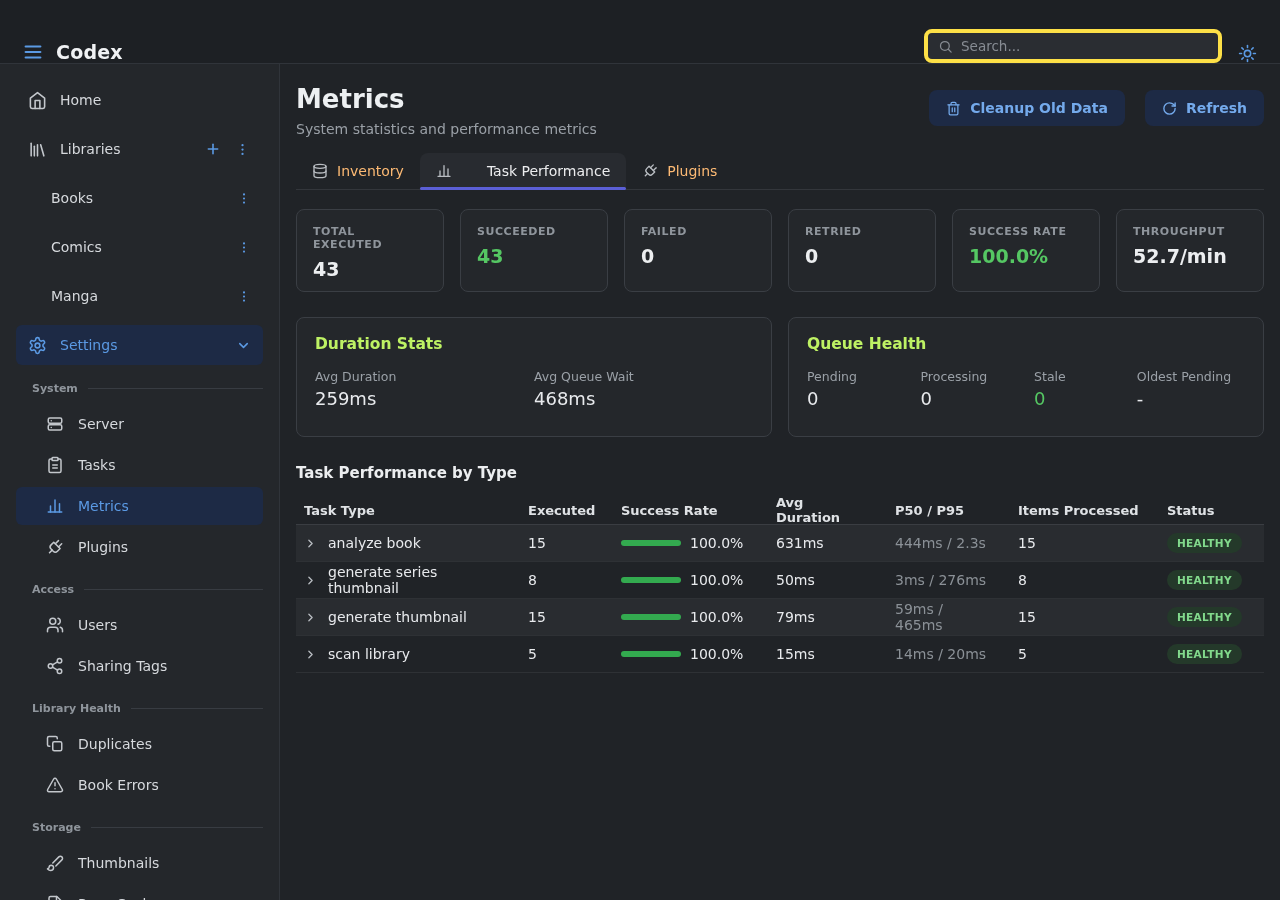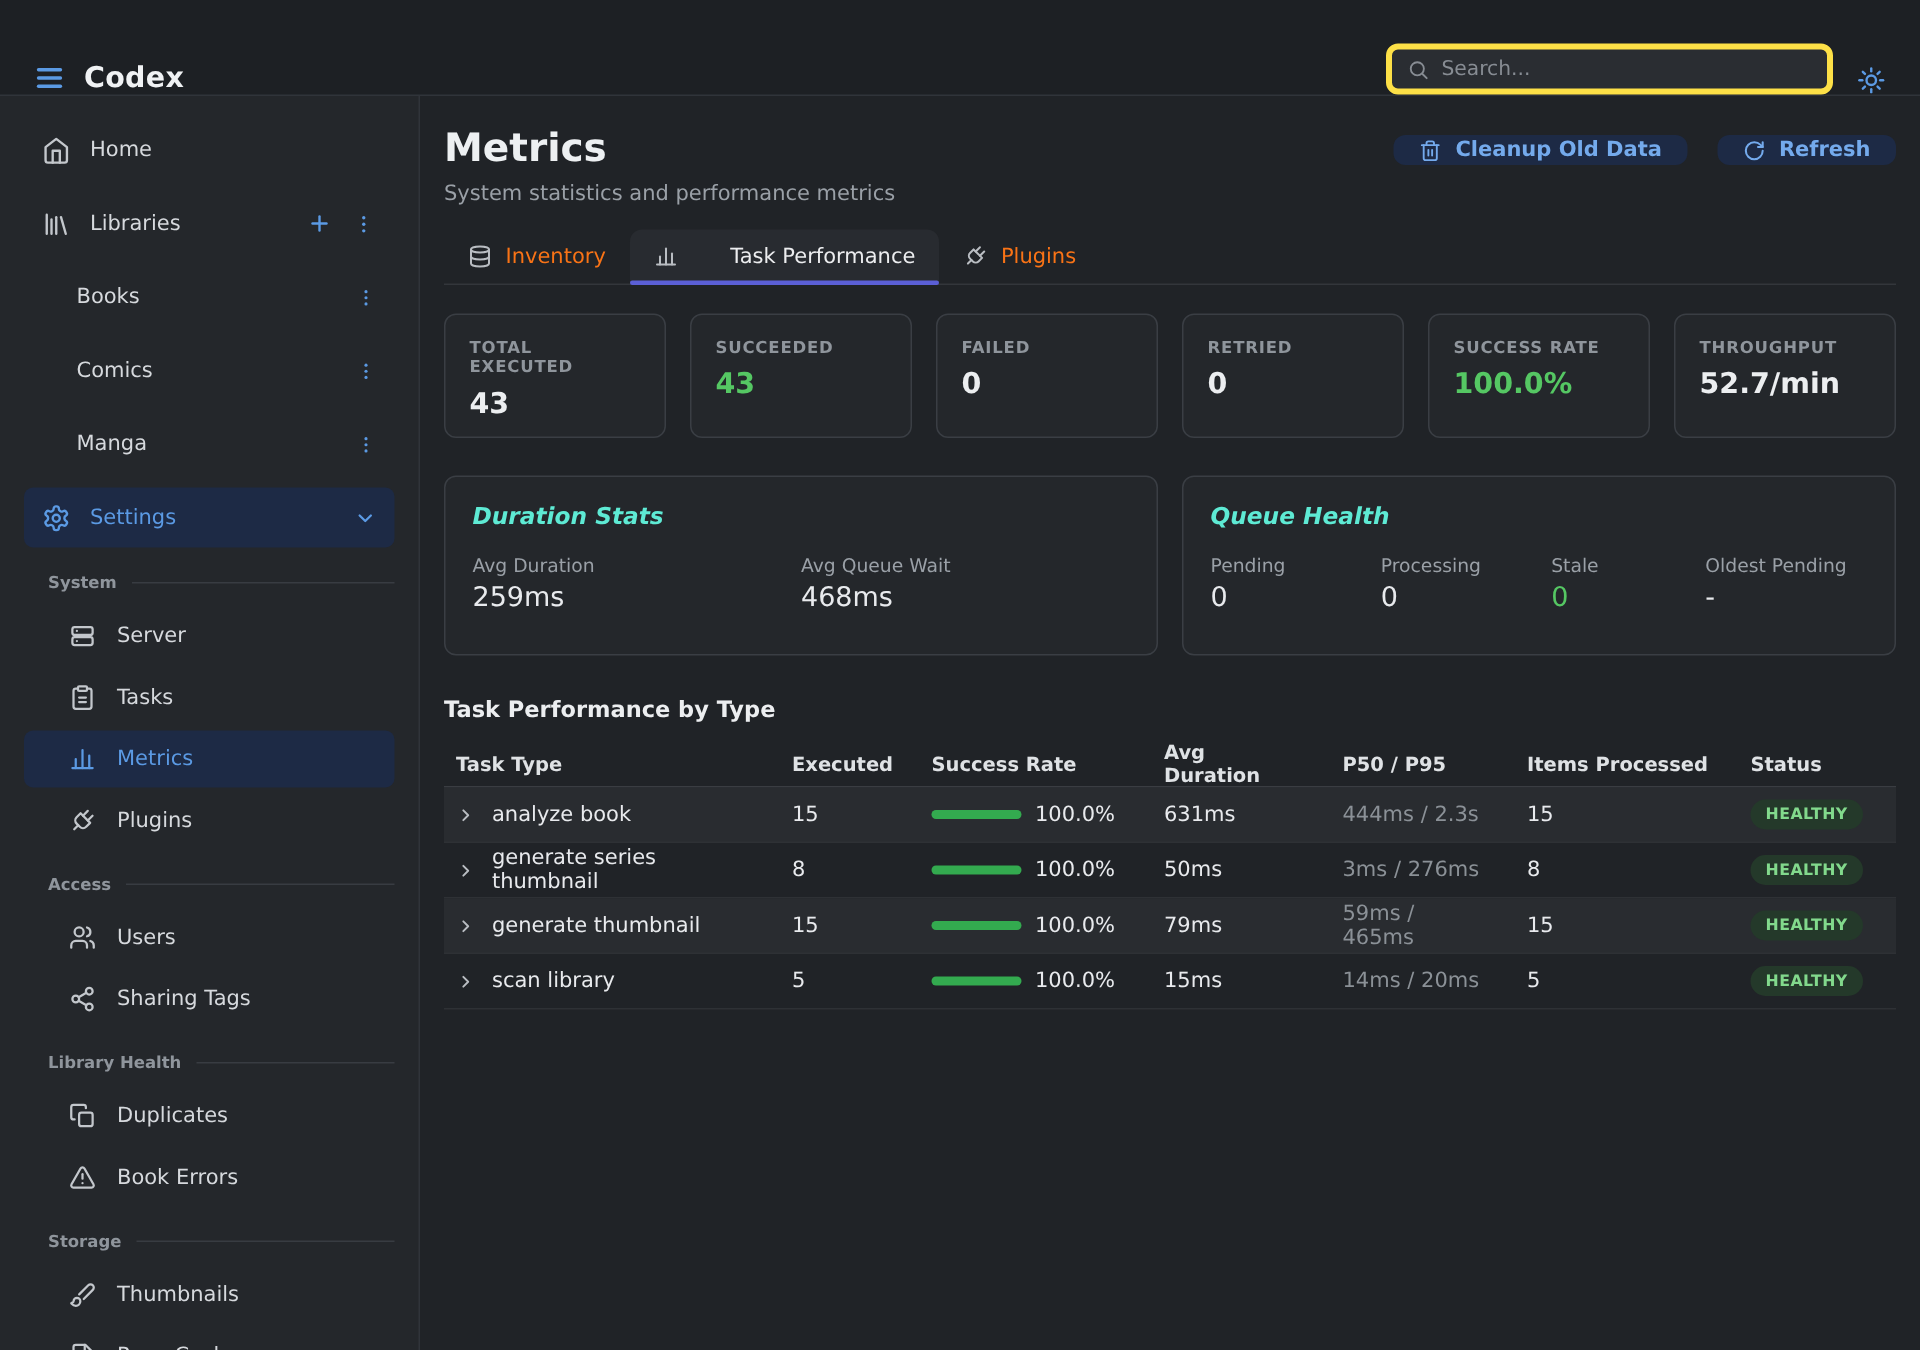--- a/index.html
+++ b/index.html
@@ -59,31 +59,31 @@
   .section-head .sec-line { flex:1; height:1px; background:#383c42; }
   .sec-item { height:38px; margin-bottom:3px; padding-left:30px; }
 
   
   .main { flex:1; padding:20px 16px 0 16px; overflow:hidden; }
   .page-head { display:flex; align-items:flex-start; }
   .page-titles h1 { font-size:26px; font-weight:bold; color:#edf0f2; line-height:1.2; }
   .page-titles .subtitle { margin-top:6px; font-size:14px; color:#9aa0a7; }
   .page-actions { margin-left:auto; display:flex; gap:20px; padding-top:6px; }
   .btn {
-    height:20px; padding:0 17px; border:none; border-radius:8px; background:#1d2a45;
+    height:36px; padding:0 17px; border:none; border-radius:8px; background:#1d2a45;
     color:#74aaec; font-family:inherit; font-size:14px; font-weight:600;
     display:flex; align-items:center; gap:9px; cursor:pointer;
   }
   .btn svg { width:15px; height:15px; }
 
   
   .tabs { margin-top:16px; display:flex; border-bottom:1px solid #33363b; }
   .tab {
     height:36px; padding:0 16px; display:flex; align-items:center; gap:9px;
-    color:#f97316; font-size:14px; cursor:pointer; border-radius:8px 8px 0 0;
+    color:#fdba74; font-size:14px; cursor:pointer; border-radius:8px 8px 0 0;
     position:relative;
   }
   .tab .ic { width:16px; height:16px; display:flex; align-items:center; color:#b9bdc2; }
   .tab.active { background:#282b30; color:#ecedef;gap:35px; }
   .tab.active::after {
     content:""; position:absolute; left:0; right:0; bottom:-1px; height:3px;
     background:#5b5fd6; border-radius:2px;
   }
 
   
@@ -95,21 +95,21 @@
   .stat-card .s-label { font-size:11px; font-weight:bold; letter-spacing:.05em; color:#8f959c; }
   .stat-card .s-value { margin-top:7px; font-size:19px; font-weight:bold; color:#eceef0; }
   .green { color:#55c763 !important; }
 
   
   .panels { margin-top:25px; display:grid; grid-template-columns:1fr 1fr; gap:16px; }
   .panel {
     height:120px; background:#24272b; border:1px solid #3a3e44; border-radius:8px;
     padding:17px 18px;
   }
-  .panel h3 { font-size:15.5px; font-weight:bold; color:#5eead4;font-style:italic; }
+  .panel h3 { font-size:15.5px; font-weight:bold; color:#bef264; }
   .panel .p-stats { margin-top:16px; display:grid; }
   .panel.cols2 .p-stats { grid-template-columns:1fr 1fr; }
   .panel.cols4 .p-stats { grid-template-columns:1.05fr 1.05fr 0.95fr 1fr; }
   .p-stat .p-label { font-size:12.5px; color:#9aa0a7; }
   .p-stat .p-value { margin-top:4px; font-size:18px; color:#e8eaed; }
 
   
   .table-title { margin-top:27px; font-size:15px; font-weight:bold; color:#eceef0; }
   .task-table { margin-top:13px; width:968px; }
   .t-row {

